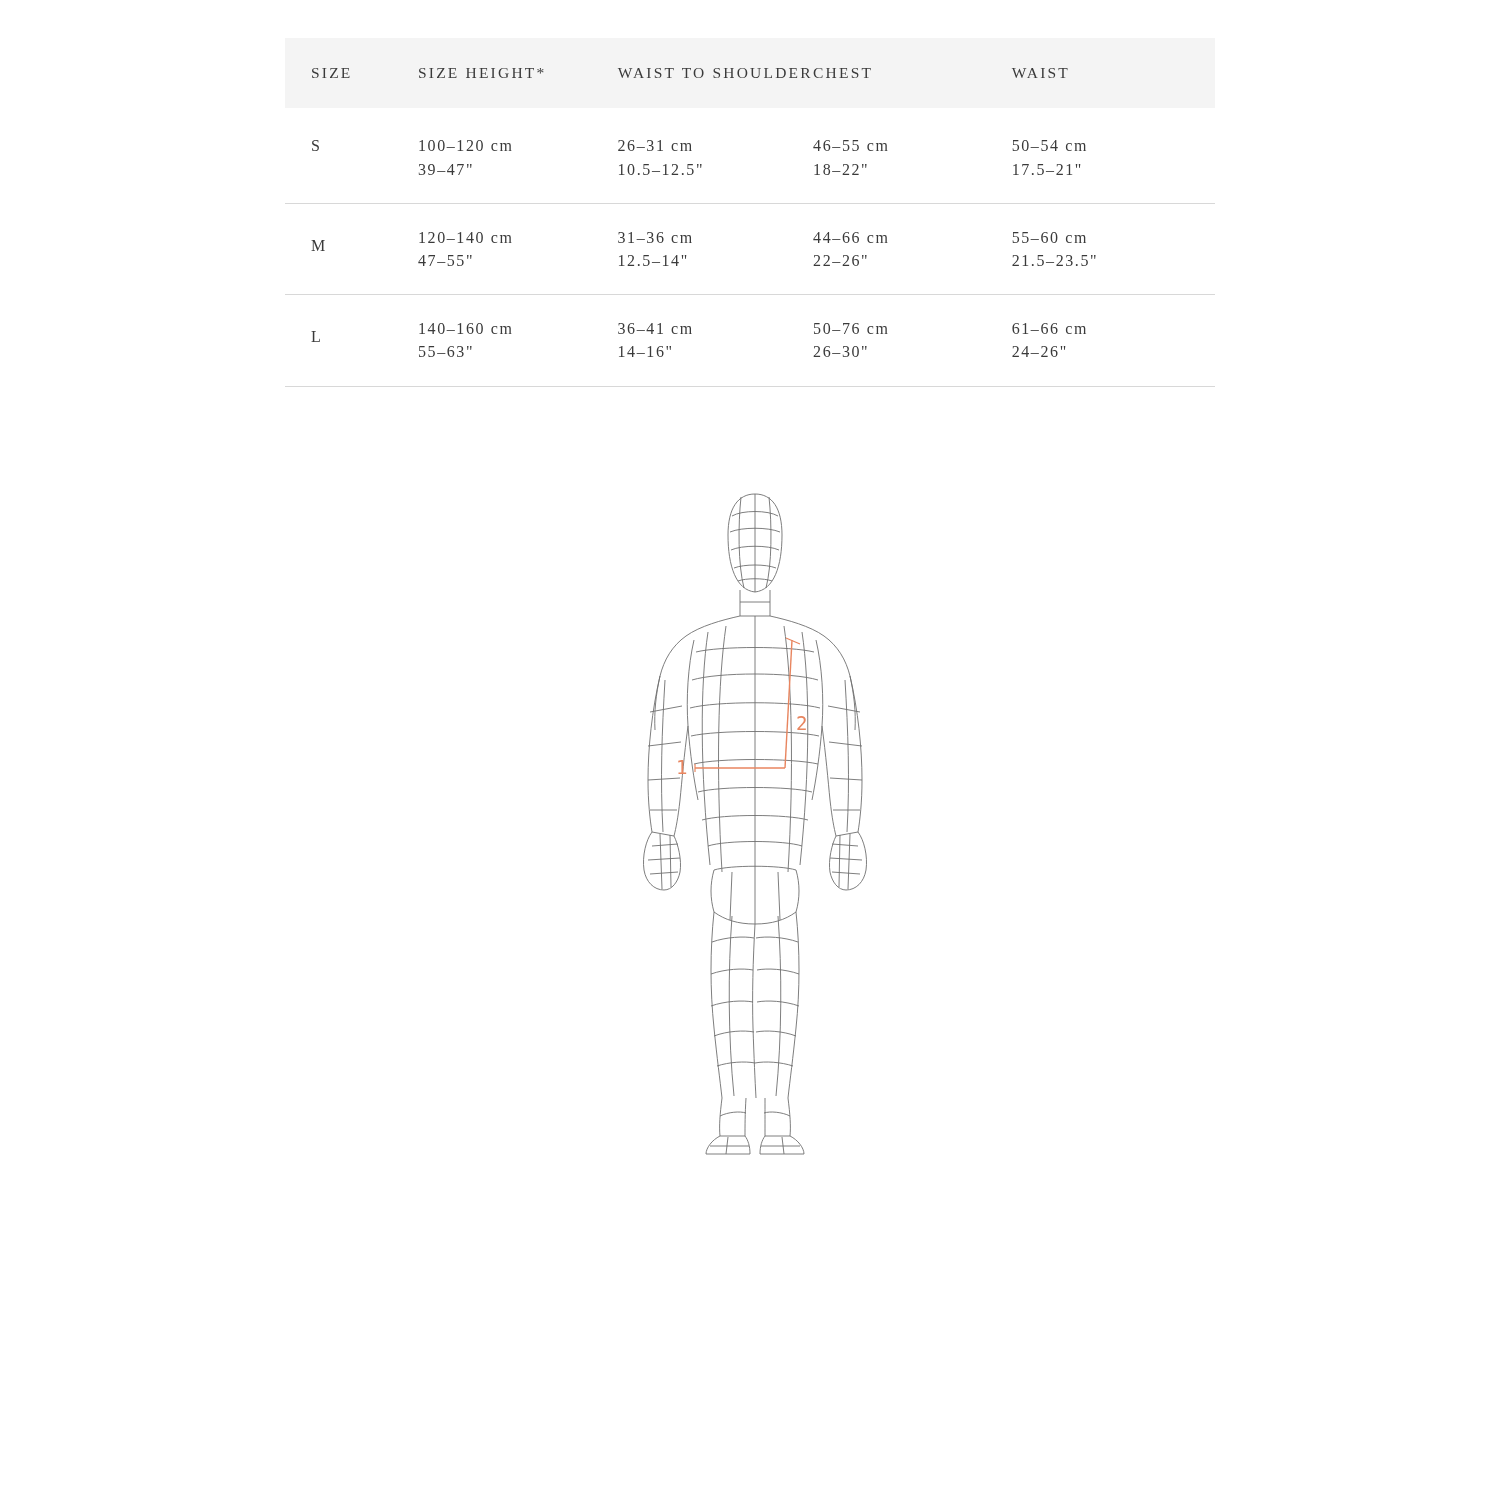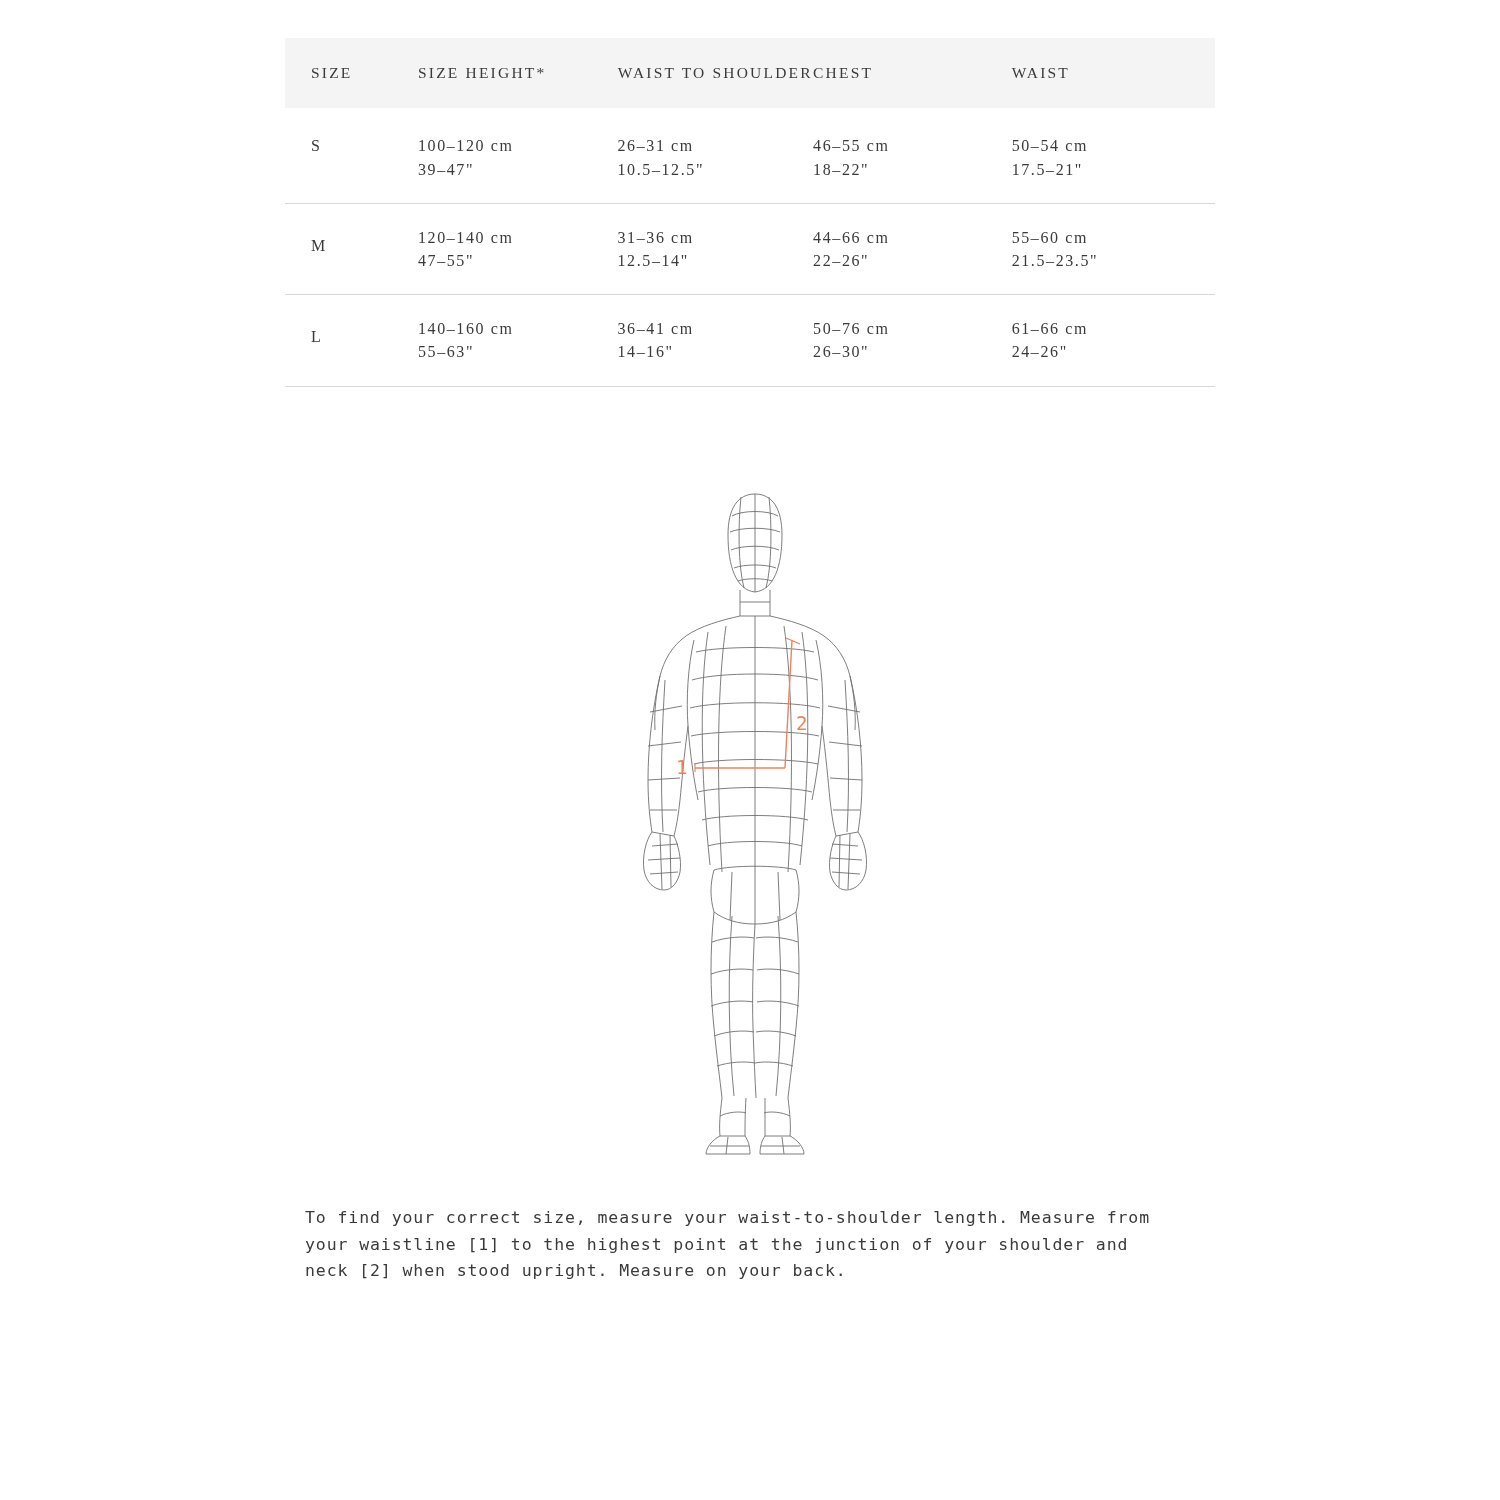--- a/index.html
+++ b/index.html
@@ -289,16 +289,15 @@
         <path d="M135 284 L135 292" stroke-width="1.2"></path>
         <path d="M225 288 L232 160"></path>
         <path d="M226 158 L240 164" stroke-width="1.2"></path>
       </g>
       <text x="116" y="294" fill="#e8855f" font-family="DejaVu Sans Mono, monospace" font-size="19">1</text>
       <text x="236" y="250" fill="#e8855f" font-family="DejaVu Sans Mono, monospace" font-size="19">2</text>
     </svg>
   </div>
 
   <div class="notes">
-    <p>To find your correct size, measure your waist-to-shoulder length. Measure from your waistline [1] to the highest point at the junction of your shoulder and neck [2] when stood upright. Measure on your back.</p>
   </div>
 
 </div>
 
 </body></html>

